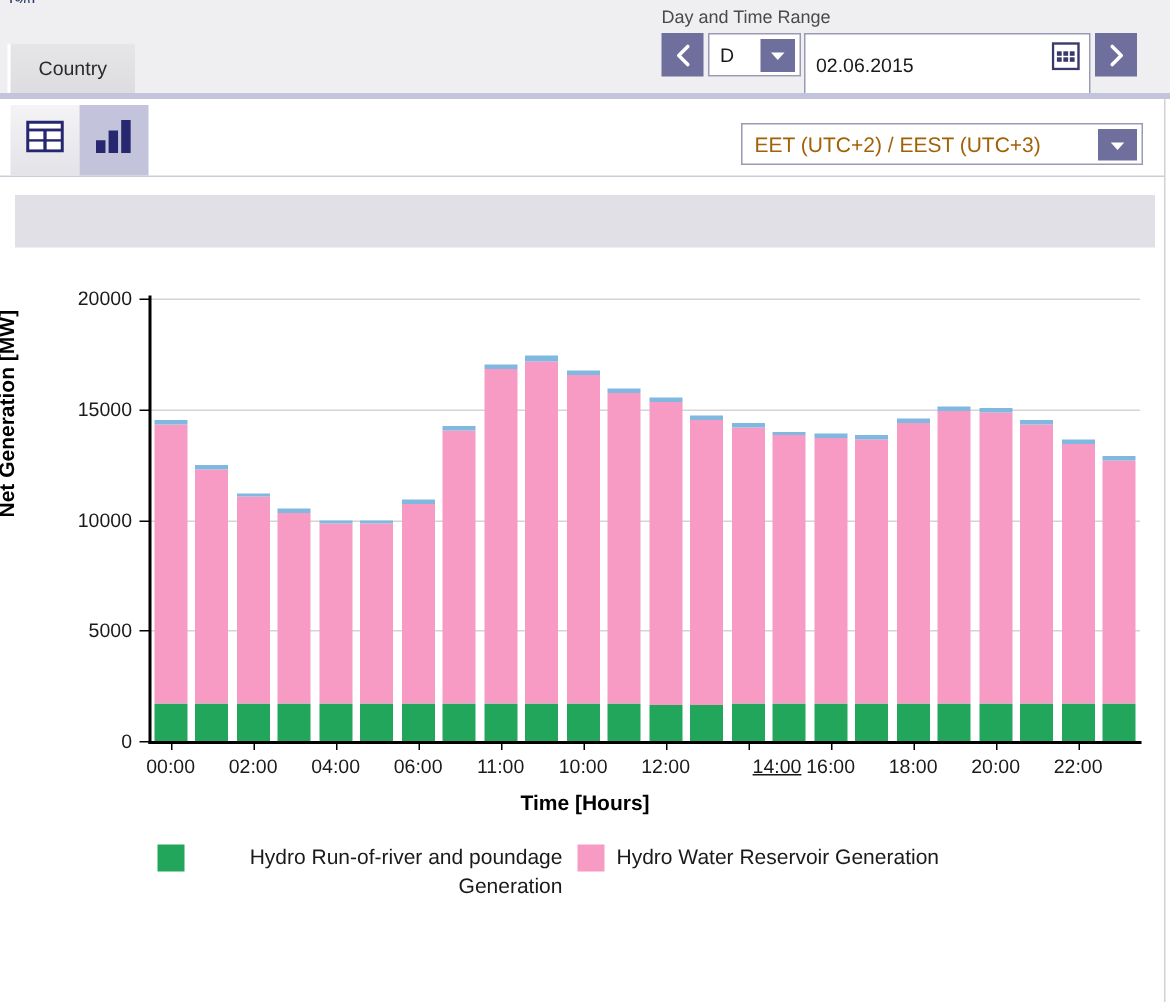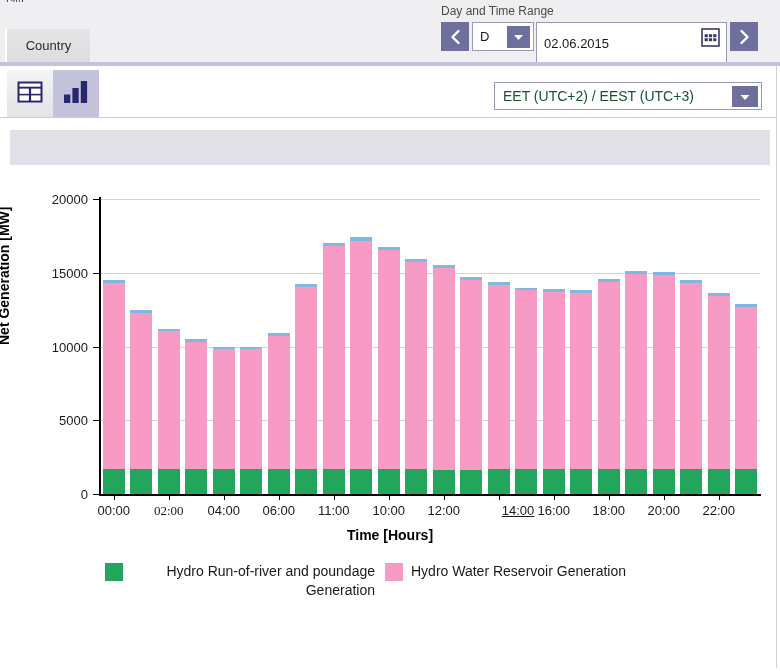--- a/index.html
+++ b/index.html
@@ -94,21 +94,21 @@
   }
   .tool-btn.table { left:7px; background:linear-gradient(to bottom,#f4f4f6,#e3e3e8); }
   .tool-btn.chart { left:53px; background:#c3c3dc; }
 
   .tz-select {
     position:absolute; left:494px; top:82px;
     width:268px; height:28px; background:#ffffff;
     border:1px solid #9a9ab5; display:flex; align-items:center;
     cursor:pointer;
   }
-  .tz-val { font-size:14px; color:#14532d; padding-left:8px; }
+  .tz-val { font-size:14px; color:#a16207; padding-left:8px; }
   .tz-arrow {
     position:absolute; right:3px; top:3px; width:26px; height:21px;
     background:#6f6f9e; display:flex; align-items:center; justify-content:center;
   }
 
   
   .grey-band {
     position:absolute; left:10px; top:130px; width:760px; height:35px;
     background:#e0e0e6;
   }
@@ -274,21 +274,21 @@
         <div class="ytick-lbl" style="top: 346.5px; left: 0px; width: 88px;">10000</div>
         <div class="ytick-mark" style="top: 273px;"></div>
         <div class="ytick-lbl" style="top: 272.75px; left: 0px; width: 88px;">15000</div>
         <div class="ytick-mark" style="top: 199px;"></div>
         <div class="ytick-lbl" style="top: 199px; left: 0px; width: 88px;">20000</div>
       </div>
     <div id="xticks">
         <div class="xtick-mark" style="left: 114px;"></div>
         <div class="xtick-lbl" style="left: 113.75px;">00:00</div>
         <div class="xtick-mark" style="left: 169px;"></div>
-        <div class="xtick-lbl" style="left: 168.75px; font-family: Liberation Serif, serif;">02:00</div>
+        <div class="xtick-lbl" style="left: 168.75px;">02:00</div>
         <div class="xtick-mark" style="left: 224px;"></div>
         <div class="xtick-lbl" style="left: 223.75px;">04:00</div>
         <div class="xtick-mark" style="left: 279px;"></div>
         <div class="xtick-lbl" style="left: 278.75px;">06:00</div>
         <div class="xtick-mark" style="left: 334px;"></div>
         <div class="xtick-lbl" style="left: 333.75px;">11:00</div>
         <div class="xtick-mark" style="left: 389px;"></div>
         <div class="xtick-lbl" style="left: 388.75px;">10:00</div>
         <div class="xtick-mark" style="left: 444px;"></div>
         <div class="xtick-lbl" style="left: 443.75px;">12:00</div>

